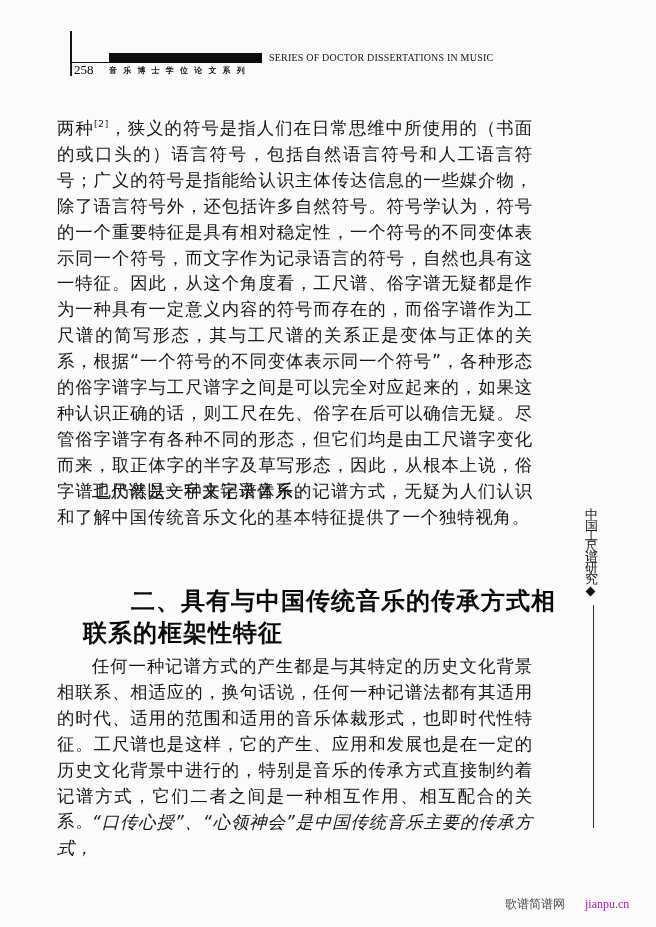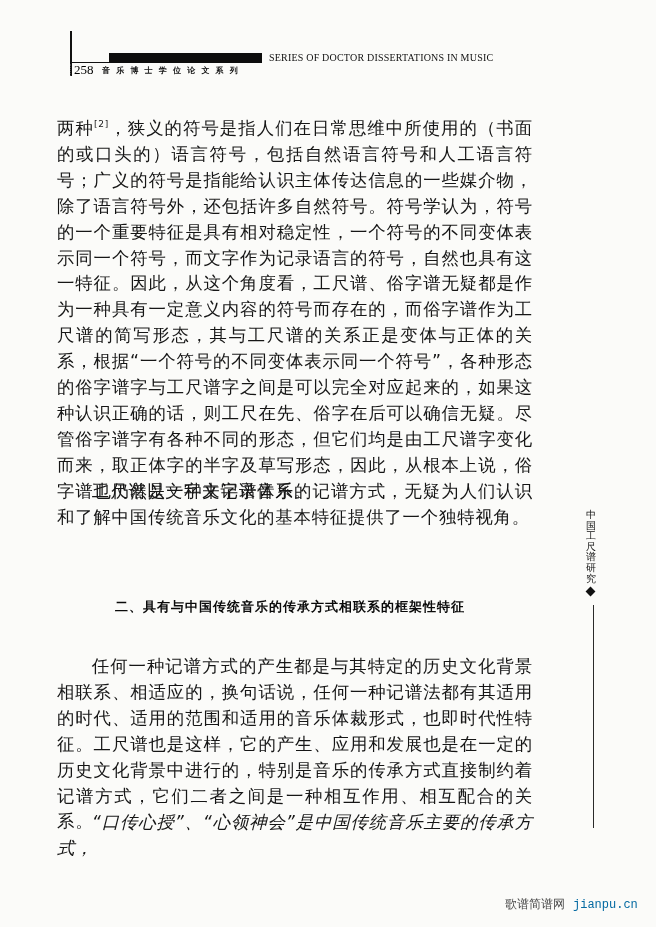--- a/index.html
+++ b/index.html
@@ -61,21 +61,21 @@
     .hdr-page-ticks {
       position: absolute;
       left: 70px;
       top: 64px;
       width: 2px;
       height: 12px;
       border-left: 1px dotted #444;
     }
     .hdr-cn {
       position: absolute;
-      left: 102px;
+      left: 109px;
       top: 65px;
       font-family: Liberation Mono, monospace;
       font-size: 8px;
       font-weight: bold;
       letter-spacing: 6.2px;
       color: #111;
       white-space: nowrap;
     }
     
     .text-block {
@@ -104,38 +104,38 @@
     }
     .para1 { top: 116px; }
     .para2 { top: 479px; }
     .heading {
       position: absolute;
       left: 73px;
       top: 575px;
       width: 480px;
       font-family: "DejaVu Sans", "Liberation Sans", sans-serif;
       font-weight: bold;
-      font-size: 13px;
+      font-size: 24px;
       line-height: 32px;
       letter-spacing: 1px;
       color: #0a0a0a;
       text-indent: 2em;
-      margin: 16px;
+      margin: 10px;
     }
     .para3 { top: 654px; }
     .para4 { top: 810px; font-style: italic; }
 
     
     .side-title {
       position: absolute;
       left: 585px;
       top: 510px;
       width: 12px;
       font-family: "DejaVu Sans", sans-serif;
-      font-size: 10px;
+      font-size: 13px;
       line-height: 10.6px;
       color: #111;
       text-align: center;
       word-break: break-all;
     }
     .side-diamond {
       position: absolute;
       left: 587px;
       top: 588px;
       width: 7px;
@@ -159,23 +159,23 @@
       font-size: 12px;
       white-space: nowrap;
       color: #555;
     }
     .wm-cn {
       font-family: "DejaVu Serif", serif;
       color: #4a4a4a;
       text-align: center;
     }
     .wm-url {
-      font-family: Liberation Mono, monospace;
-      color: #0369a1;
-      margin-left: 8px;
+      font-family: Liberation Serif, serif;
+      color: #a21caf;
+      margin-left: 20px;
     }
   </style>
 </head>
 <body>
 
 <div class="hdr-vline"></div>
 <div class="hdr-hline"></div>
 <div class="hdr-page-ticks"></div>
 <div class="hdr-bar"></div>
 <div class="hdr-series">SERIES OF DOCTOR DISSERTATIONS IN MUSIC</div>

